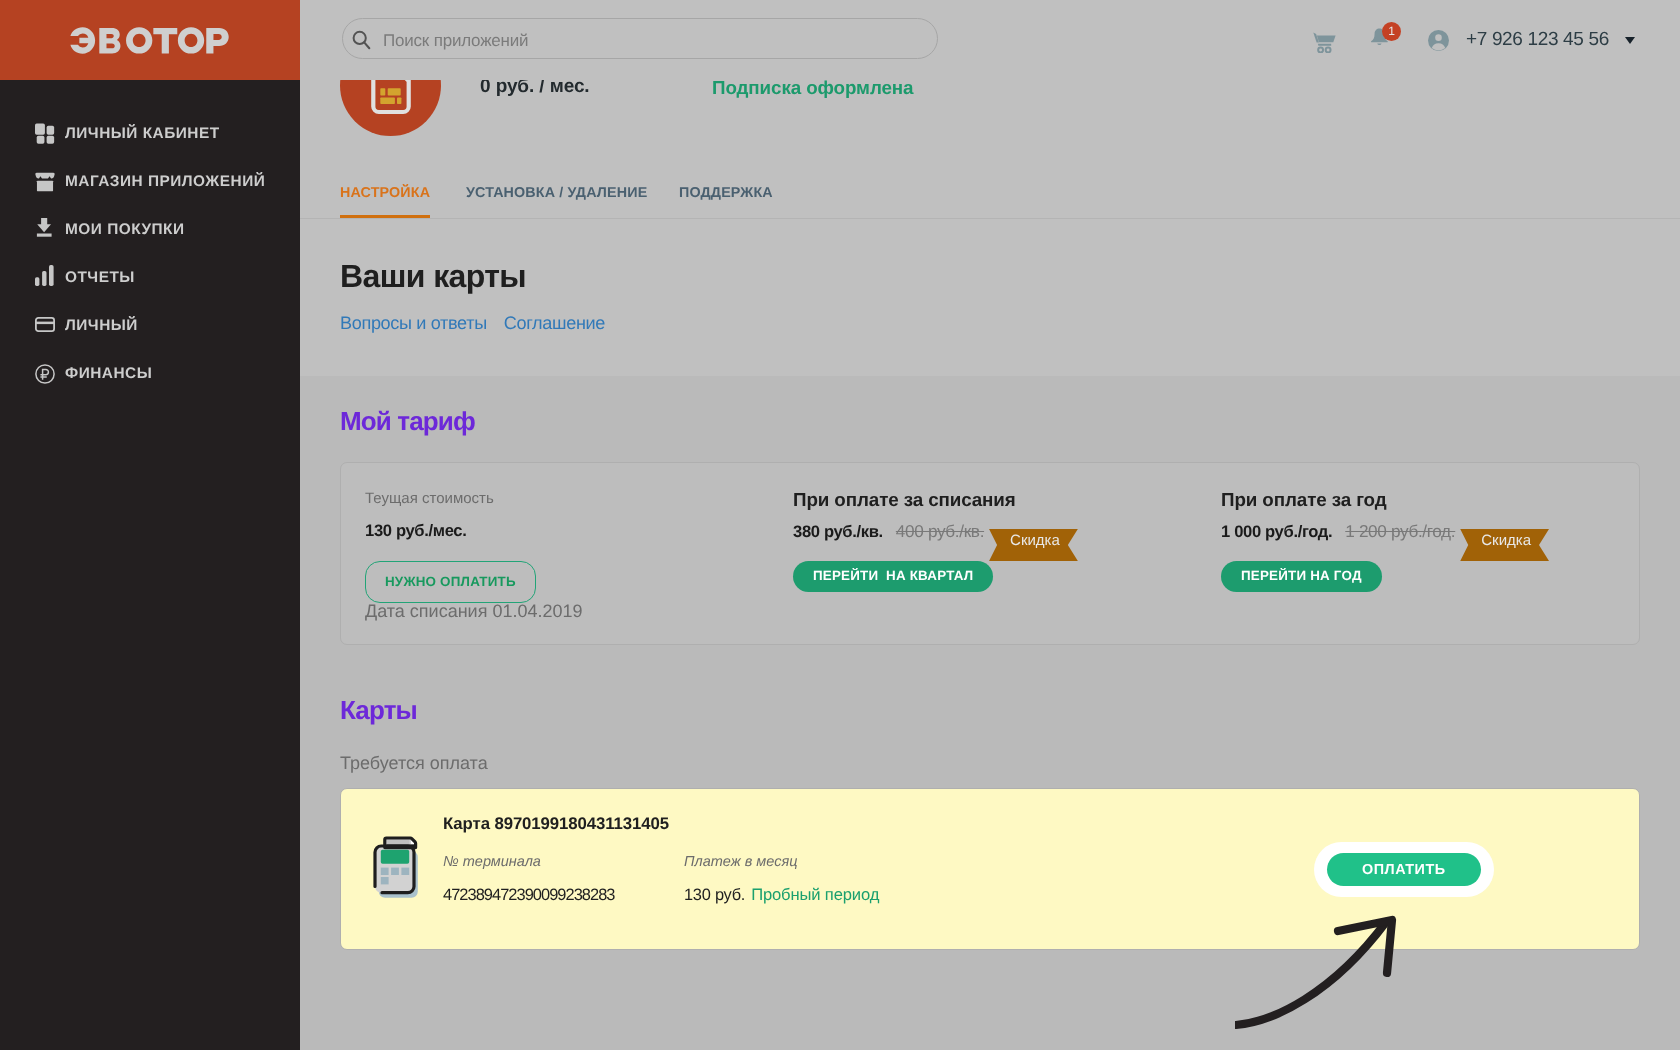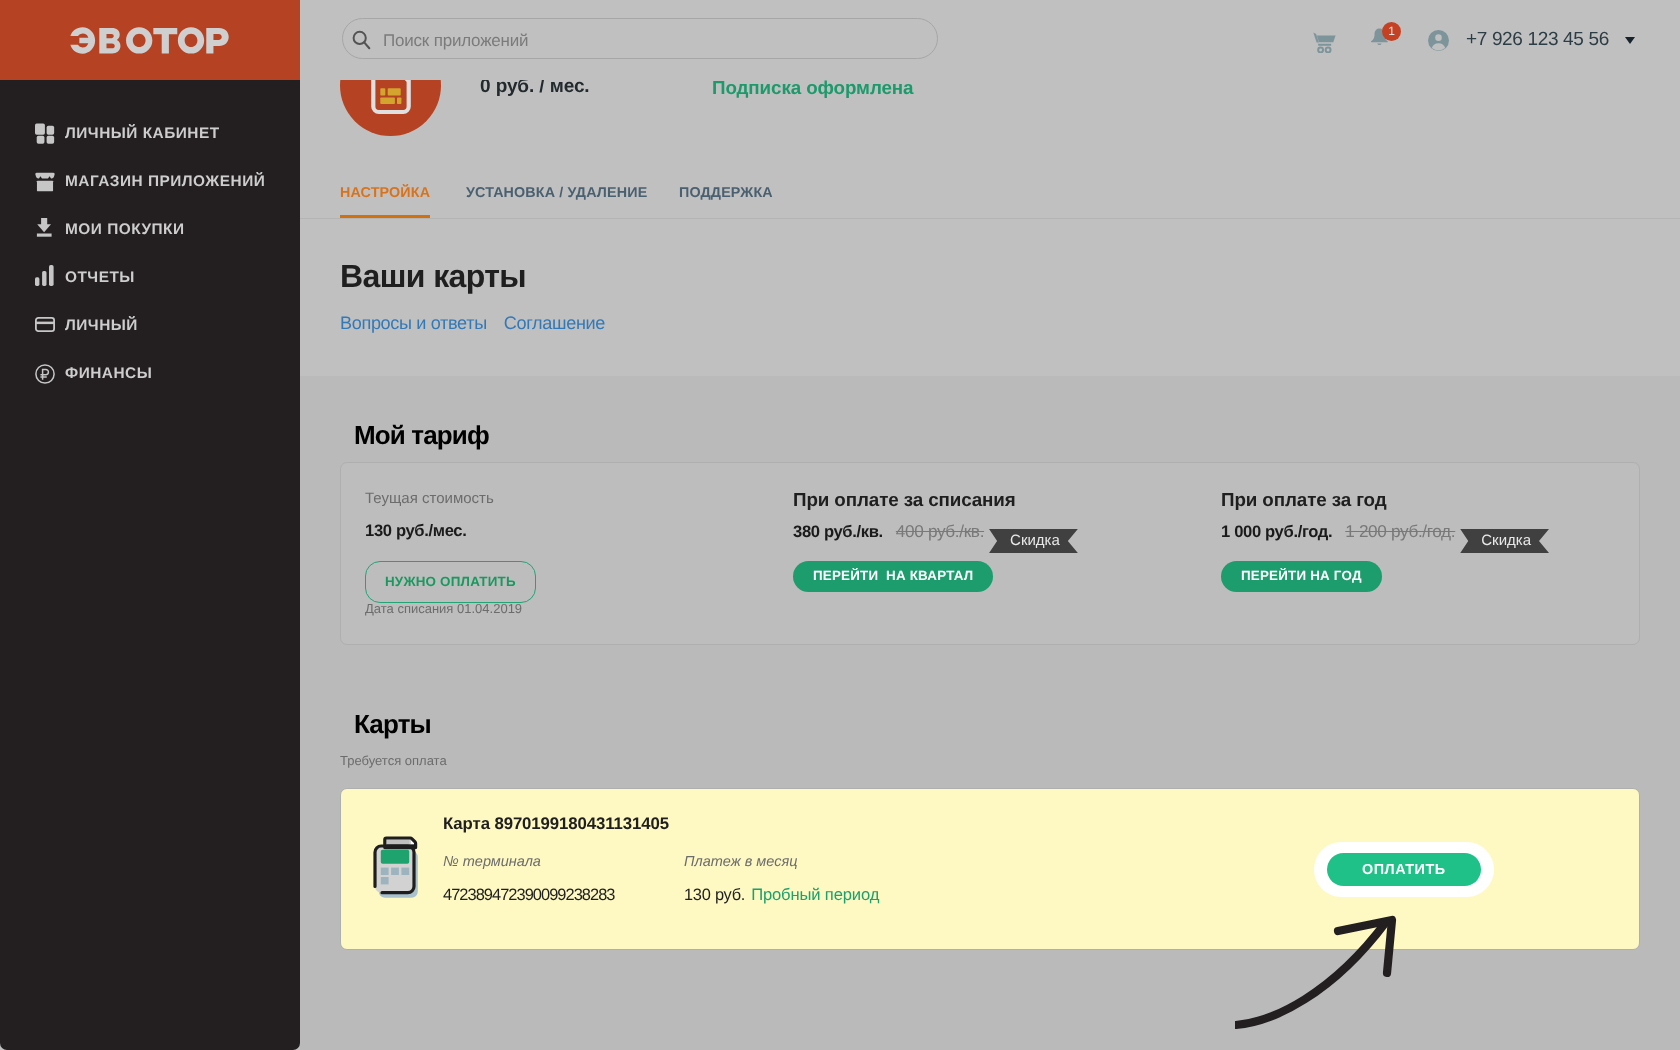--- a/index.html
+++ b/index.html
@@ -1,21 +1,21 @@
 <!DOCTYPE html>
 <html><head>
 <meta charset="utf-8">
 <style>
   html,body{margin:0;padding:0;}
   body{width:1680px;height:1050px;overflow:hidden;background:#c0c0c0;
        font-family:"Liberation Sans",sans-serif;-webkit-font-smoothing:antialiased;text-rendering:geometricPrecision;}
   .page{position:relative;width:1680px;height:1050px;overflow:hidden;}
 
   
-  .sidebar{position:absolute;left:0;top:0;width:300px;height:1050px;background:#231f20;z-index:5;border-radius:7px;}
+  .sidebar{position:absolute;left:0;top:0;width:300px;height:1050px;background:#231f20;z-index:5;}
   .logobar{height:80px;background:#b54222;display:flex;align-items:center;justify-content:center;}
   .logo{position:absolute;width:1px;height:1px;overflow:hidden;clip:rect(0,0,0,0);color:#cfcfcf;}
   .logobar{position:relative;}
   .nav{padding-top:30px;}
   .navitem{display:flex;align-items:center;height:48px;padding-left:35px;cursor:pointer;}
   .navicon{width:20px;height:22px;display:flex;align-items:center;justify-content:center;flex:0 0 20px;}
   .navlabel{color:#cdcdcd;font-size:15.4px;font-weight:700;letter-spacing:.5px;margin-left:10px;white-space:nowrap;}
 
   
   .topbar{position:absolute;left:300px;top:0;width:1380px;height:80px;background:#c0c0c0;z-index:4;}
@@ -42,34 +42,34 @@
   .tab{position:absolute;bottom:17.5px;font-size:14.3px;font-weight:700;letter-spacing:.15px;color:#4a6070;cursor:pointer;line-height:1;}
   .tab.active{color:#d9731b;}
   .tabline{position:absolute;bottom:0;height:3.5px;background:#d0700f;}
 
   .sec-white{position:absolute;left:0;top:138px;width:1380px;height:158px;padding:0;}
   h1.title{position:absolute;left:40px;top:42px;margin:0;font-size:32px;font-weight:700;color:#1f1f1f;letter-spacing:-0.6px;line-height:1;}
   .links{position:absolute;left:40px;top:96px;display:flex;}
   .links a{color:#3179b8;font-size:18.1px;text-decoration:none;margin-right:17px;line-height:1;letter-spacing:-.35px;}
 
   .sec-gray{position:absolute;left:0;top:296px;width:1380px;height:674px;background:#bababa;}
-  h2.sectitle{position:absolute;margin:14px;font-size:26px;font-weight:700;color:#000000;line-height:1;letter-spacing:-.85px;}
+  h2.sectitle{position:absolute;margin:0;font-size:26px;font-weight:700;color:#6d28d9;line-height:1;letter-spacing:-.85px;}
   .tariff-title{left:40px;top:32px;}
   .cards-title{left:40px;top:321px;}
 
   .tariffcard{position:absolute;left:40px;top:86px;width:1300px;height:183px;border:1px solid #afafaf;border-radius:7px;box-sizing:border-box;background:#bdbdbd;}
   .col-label{font-size:15px;color:#6c6c6c;line-height:1;}
   .col-h{font-size:18.8px;font-weight:700;color:#1f1f1f;line-height:1;letter-spacing:-.1px;}
   .price{font-size:16.6px;font-weight:700;color:#1b1b1b;letter-spacing:-.35px;}
   .oldprice{font-size:17.2px;color:#797979;text-decoration:line-through;margin-left:13px;font-weight:400;letter-spacing:-.35px;}
-  .ribbon{display:inline-block;position:relative;height:24px;background:#404040;color:#e8e8e8;font-size:15px;line-height:24px;padding:0 18px 0 21px;margin-left:5px;vertical-align:-8px;
+  .ribbon{display:inline-block;position:relative;height:32px;background:#a16207;color:#e8e8e8;font-size:15px;line-height:24px;padding:0 18px 0 21px;margin-left:5px;vertical-align:-8px;
     clip-path:polygon(0 0, 100% 0, calc(100% - 10px) 50%, 100% 100%, 0 100%, 8px 50%);}
   .btn-green{display:inline-block;white-space:pre;background:#1d9c6e;color:#fff;font-size:13.4px;font-weight:700;letter-spacing:.2px;border-radius:16px;padding:8px 20px;cursor:pointer;line-height:1.1;}
   .btn-outline{display:inline-block;border:1.1px solid #22a477;color:#18995e;font-size:13.4px;font-weight:700;letter-spacing:.2px;border-radius:15px;padding:13px 19px;cursor:pointer;line-height:1.05;}
-  .note{font-size:13px;color:#6c6c6c;line-height:1;}
+  .note{font-size:18px;color:#6c6c6c;line-height:1;}
 
   .tcol{position:absolute;top:0;}
   .tcol-cur{left:24px;}
   .tcol-q{left:452px;}
   .tcol-y{left:880px;}
   .col-label,.col-h{position:absolute;top:28px;white-space:nowrap;}
   .col-price{position:absolute;top:58px;white-space:nowrap;}
   .col-btn{position:absolute;top:98px;white-space:nowrap;}
   .col-note{position:absolute;top:139px;white-space:nowrap;}
 

